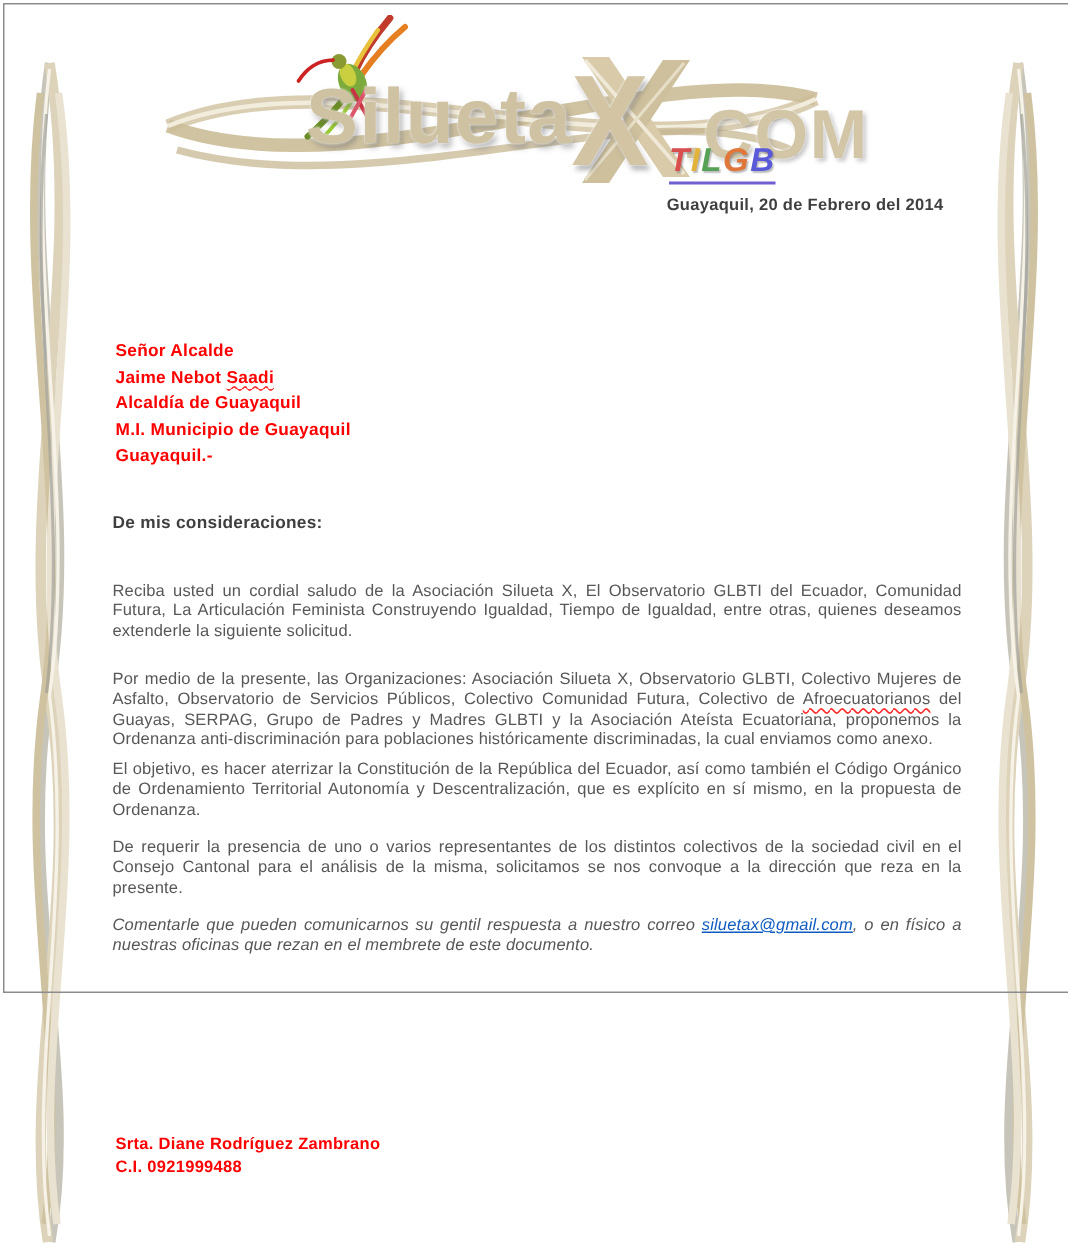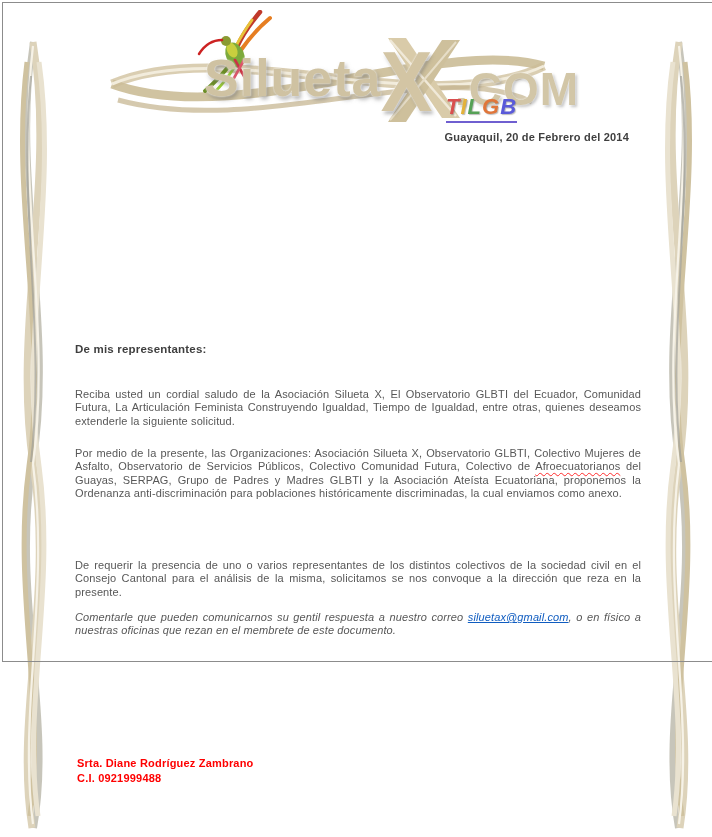--- a/index.html
+++ b/index.html
@@ -106,27 +106,35 @@
     <span class="brand-silueta">Silueta</span>
     <span class="brand-x">X</span>
     <span class="brand-com">.COM</span>
     <span class="acronym" style="border-bottom-color: rgb(111, 95, 208);">
       <span style="color: rgb(217, 79, 79);">T</span><span style="color: rgb(227, 178, 58);">I</span><span style="color: rgb(86, 161, 86);">L</span><span style="color: rgb(224, 118, 58);">G</span><span style="color: rgb(90, 90, 217);">B</span>
     </span>
   </div>
 
   <div class="date-line">Guayaquil, 20 de Febrero del 2014</div>
 
+  <div class="recipient" style="color: rgb(254, 0, 0);">
+    <div>Señor Alcalde</div>
+    <div><span>Jaime Nebot </span><span class="misspell">Saadi</span></div>
+    <div>Alcaldía de Guayaquil</div>
+    <div>M.I. Municipio de Guayaquil</div>
+    <div>Guayaquil.-</div>
+  </div>
 
-  <div class="salutation">De mis representantes:</div>
+  <div class="salutation">De mis consideraciones:</div>
 
   <p class="para" style="top: 388px; color: rgb(87, 87, 87);">Reciba usted un cordial saludo de la Asociación Silueta X, El Observatorio GLBTI del Ecuador, Comunidad Futura, La Articulación Feminista Construyendo Igualdad, Tiempo de Igualdad, entre otras, quienes deseamos extenderle la siguiente solicitud.</p>
 
   <p class="para" style="top: 447px; color: rgb(87, 87, 87);"><span>Por medio de la presente, las Organizaciones: Asociación Silueta X, Observatorio GLBTI, Colectivo Mujeres de Asfalto, Observatorio de Servicios Públicos, Colectivo Comunidad Futura, Colectivo de </span><span class="misspell">Afroecuatorianos</span><span> del Guayas, SERPAG, Grupo de Padres y Madres GLBTI y la Asociación Ateísta Ecuatoriana, proponemos la Ordenanza anti-discriminación para poblaciones históricamente discriminadas, la cual enviamos como anexo.</span></p>
 
+  <p class="para" style="top: 507px; color: rgb(87, 87, 87);">El objetivo, es hacer aterrizar la Constitución de la República del Ecuador, así como también el Código Orgánico de Ordenamiento Territorial Autonomía y Descentralización, que es explícito en sí mismo, en la propuesta de Ordenanza.</p>
 
   <p class="para" style="top: 559px; color: rgb(87, 87, 87);">De requerir la presencia de uno o varios representantes de los distintos colectivos de la sociedad civil en el Consejo Cantonal para el análisis de la misma, solicitamos se nos convoque a la dirección que reza en la presente.</p>
 
   <p class="para" style="top: 611px; color: rgb(87, 87, 87); font-style: italic;"><span>Comentarle que pueden comunicarnos su gentil respuesta a nuestro correo </span><a class="email-link" href="#" style="color: rgb(15, 92, 192);">siluetax@gmail.com</a><span>, o en físico a nuestras oficinas que rezan en el membrete de este documento.</span></p>
 
   <div class="signature" style="color: rgb(254, 0, 0); margin-top: 25px;">
     <div>Srta. Diane Rodríguez Zambrano</div>
     <div>C.I. 0921999488</div>
   </div>
 

